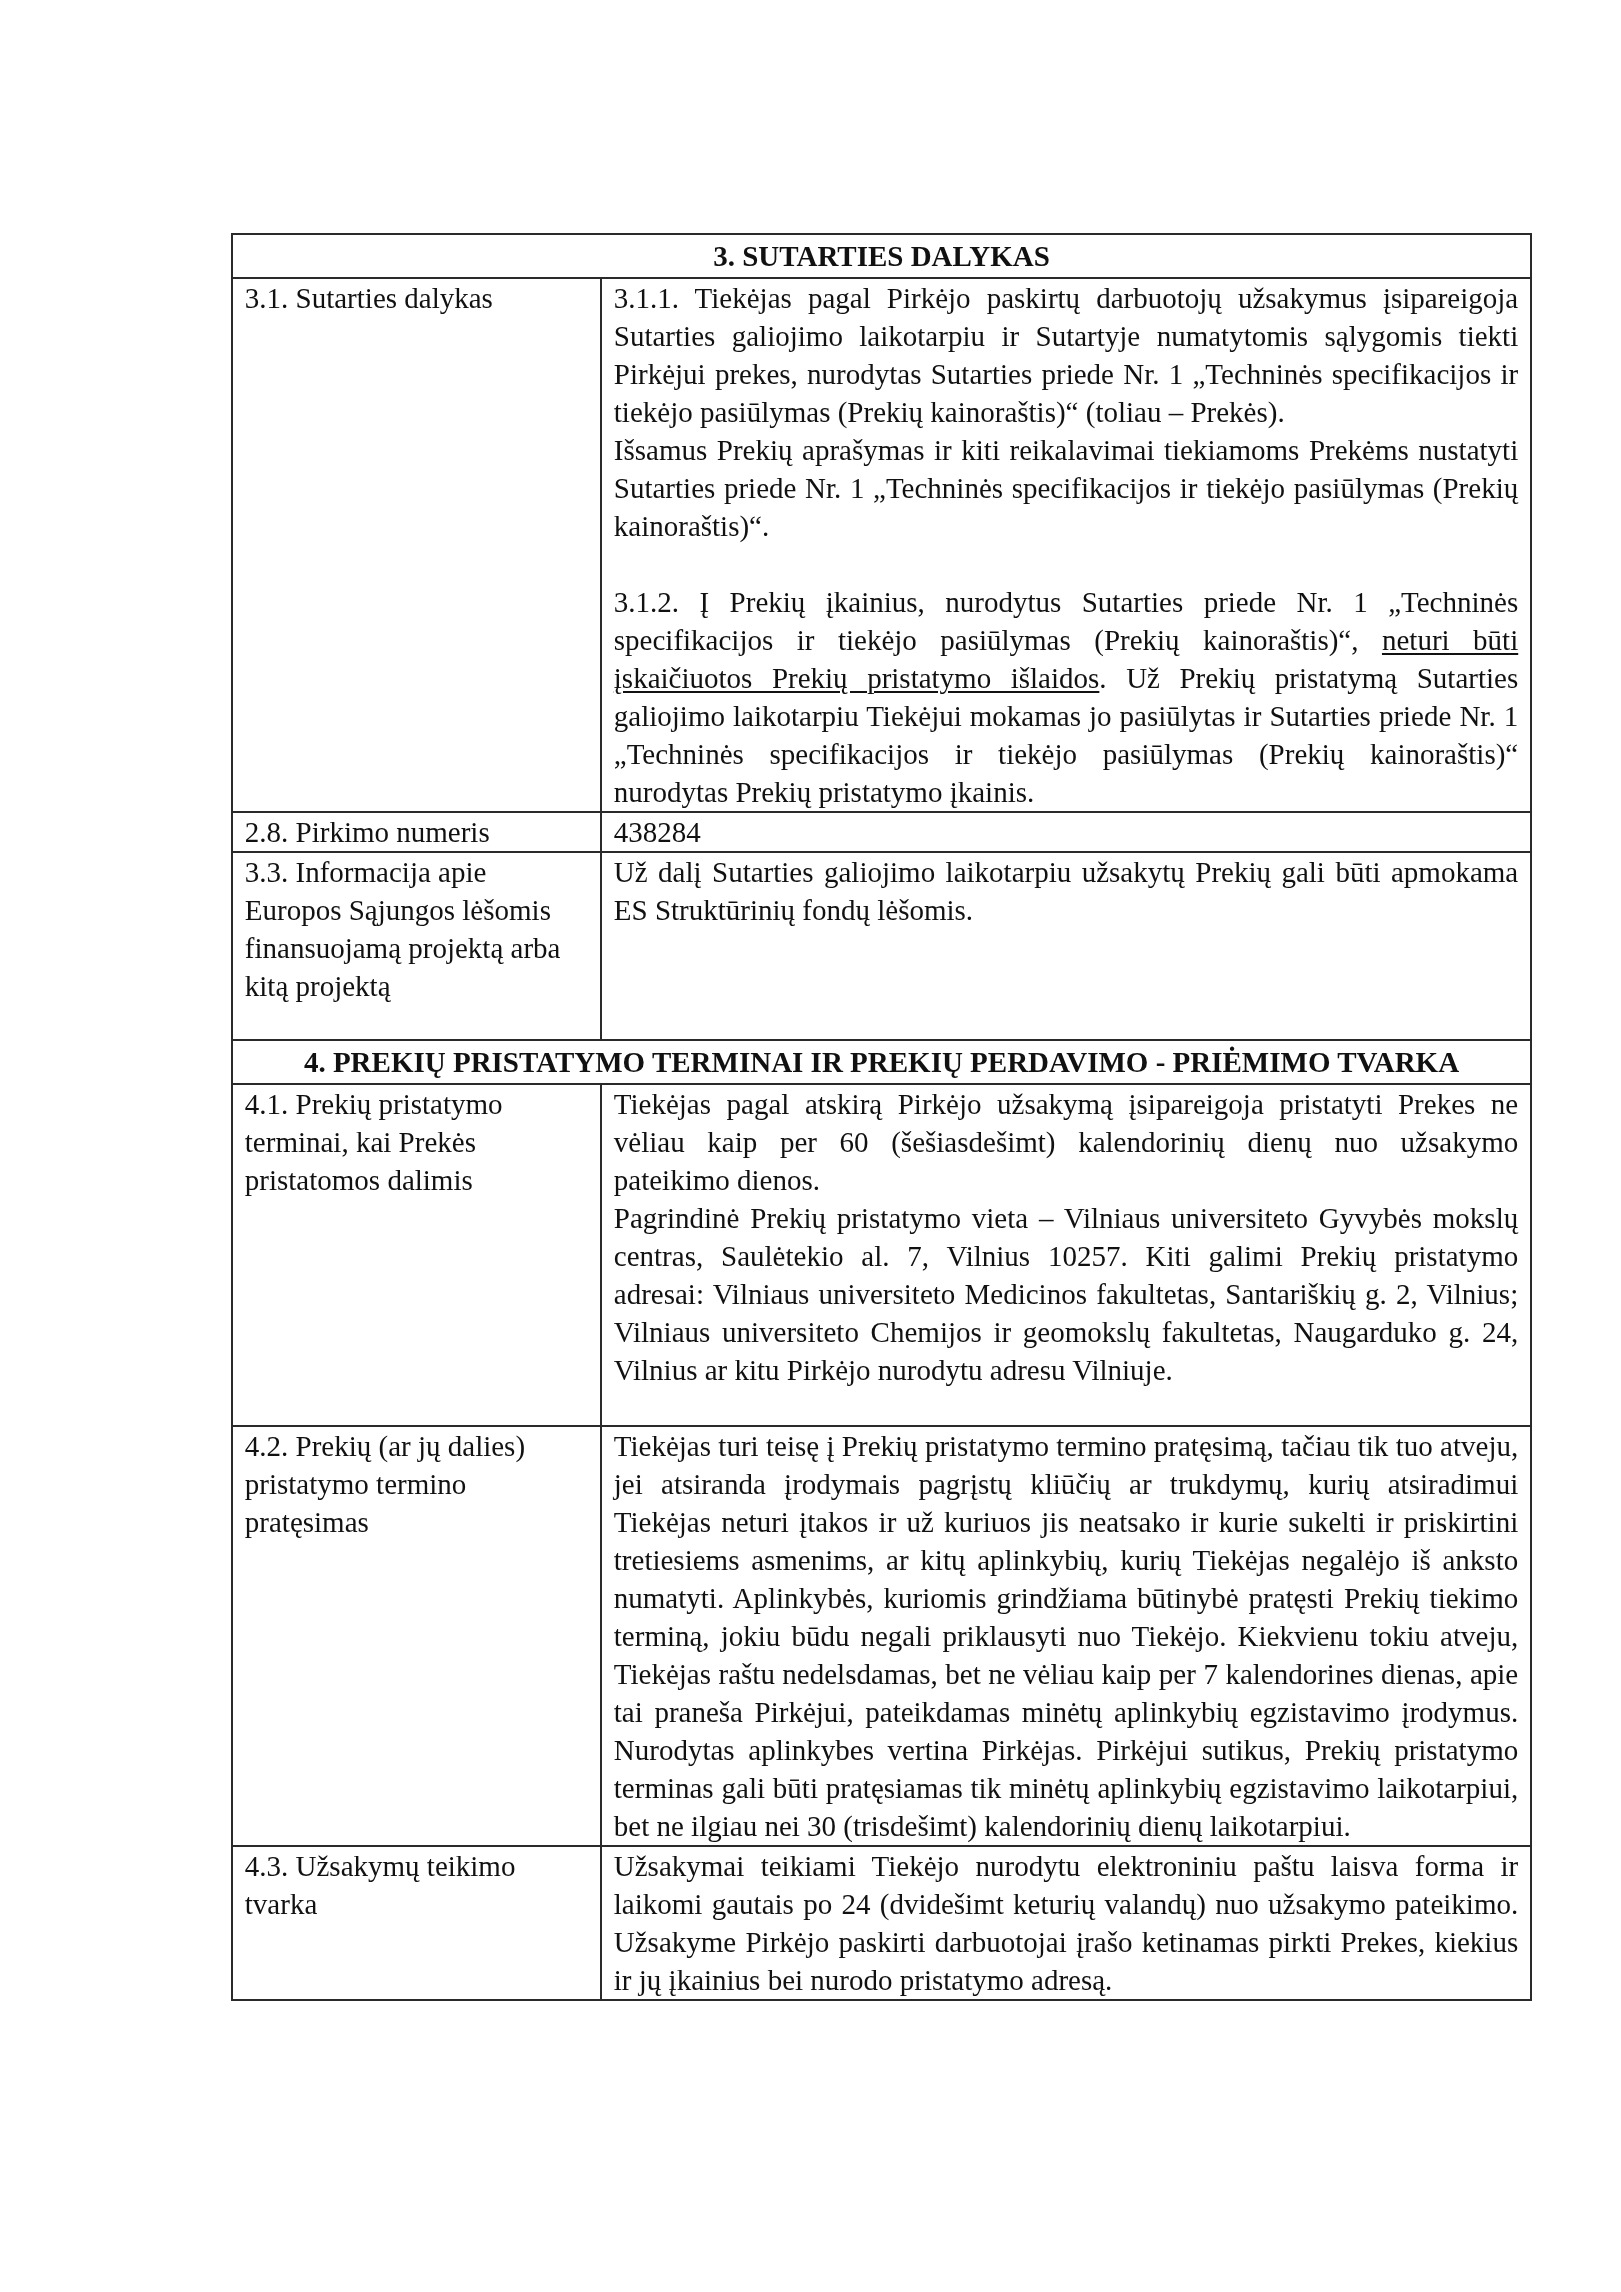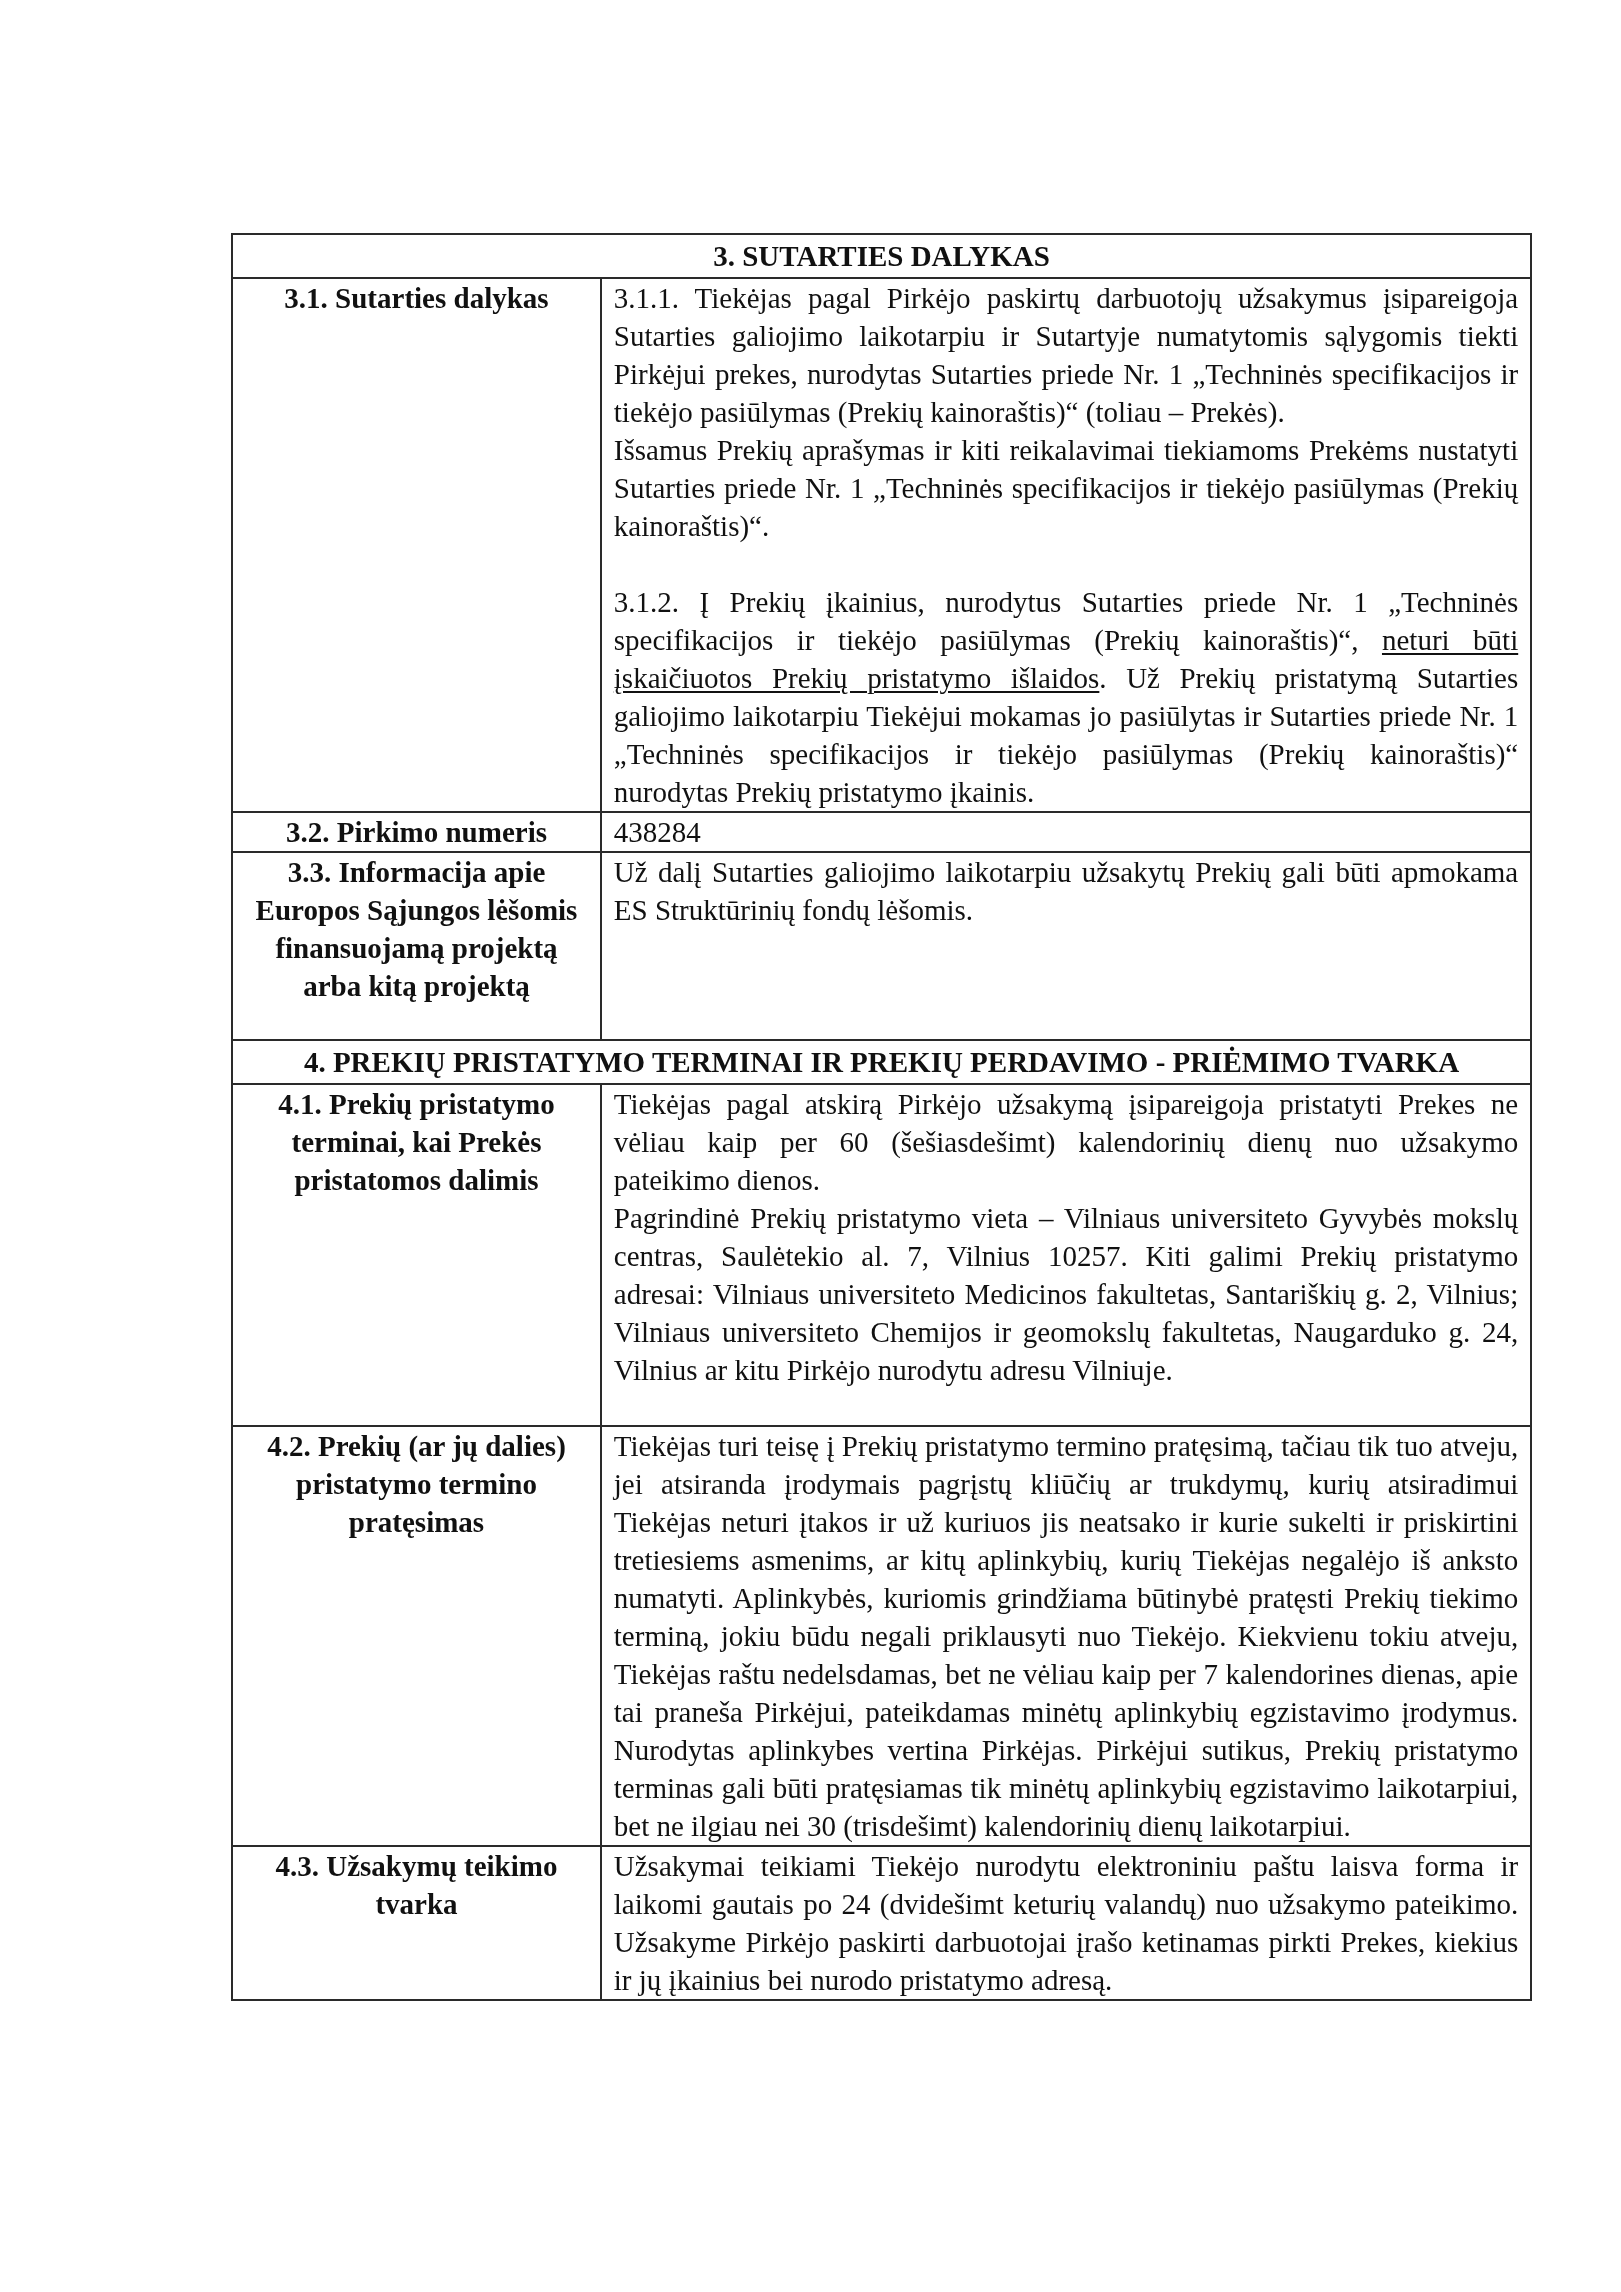--- a/index.html
+++ b/index.html
@@ -33,22 +33,22 @@
       padding: 0 11.8px 0 11.8px;
     }
     col.c-label { width: 369px; }
     col.c-body  { width: 930px; }
     .section-head {
       text-align: center;
       font-weight: bold;
       padding: 2px 19.6px 2px 19.6px !important;
     }
     .label {
-      font-weight: bold;
-      text-align: center;
+      font-weight: normal;
+      text-align: left;
     }
     .body {
       text-align: justify;
     }
     .body p {
       margin: 0;
       text-align: justify;
     }
     .body p.last-line-left {
       text-align-last: left;
@@ -87,21 +87,21 @@
       <td class="label">3.1. Sutarties dalykas</td>
       <td class="body">
         <p class="last-line-left">3.1.1. Tiekėjas pagal Pirkėjo paskirtų darbuotojų užsakymus įsipareigoja Sutarties galiojimo laikotarpiu ir Sutartyje numatytomis sąlygomis tiekti Pirkėjui prekes, nurodytas Sutarties priede Nr. 1 „Techninės specifikacijos ir tiekėjo pasiūlymas (Prekių kainoraštis)“ (toliau – Prekės).</p>
         <p class="last-line-left">Išsamus Prekių aprašymas ir kiti reikalavimai tiekiamoms Prekėms nustatyti Sutarties priede Nr. 1 „Techninės specifikacijos ir tiekėjo pasiūlymas (Prekių kainoraštis)“.</p>
         <div class="spacer"></div>
         <p class="last-line-left"><span>3.1.2. Į Prekių įkainius, nurodytus Sutarties priede Nr. 1 „Techninės specifikacijos ir tiekėjo pasiūlymas (Prekių kainoraštis)“, </span><span class="underline">neturi būti įskaičiuotos Prekių pristatymo išlaidos</span><span>. Už Prekių pristatymą Sutarties galiojimo laikotarpiu Tiekėjui mokamas jo pasiūlytas ir Sutarties priede Nr. 1 „Techninės specifikacijos ir tiekėjo pasiūlymas (Prekių kainoraštis)“ nurodytas Prekių pristatymo įkainis.</span></p>
       </td>
     </tr>
 
     <tr class="row-3-2">
-      <td class="label">3.2. Pirkimo numeris</td>
+      <td class="label">2.8. Pirkimo numeris</td>
       <td class="body">438284</td>
     </tr>
 
     <tr class="row-3-3">
       <td class="label">3.3. Informacija apie Europos Sąjungos lėšomis finansuojamą projektą arba kitą projektą</td>
       <td class="body">
         <p class="last-line-left">Už dalį Sutarties galiojimo laikotarpiu užsakytų Prekių gali būti apmokama ES Struktūrinių fondų lėšomis.</p>
       </td>
     </tr>
 

